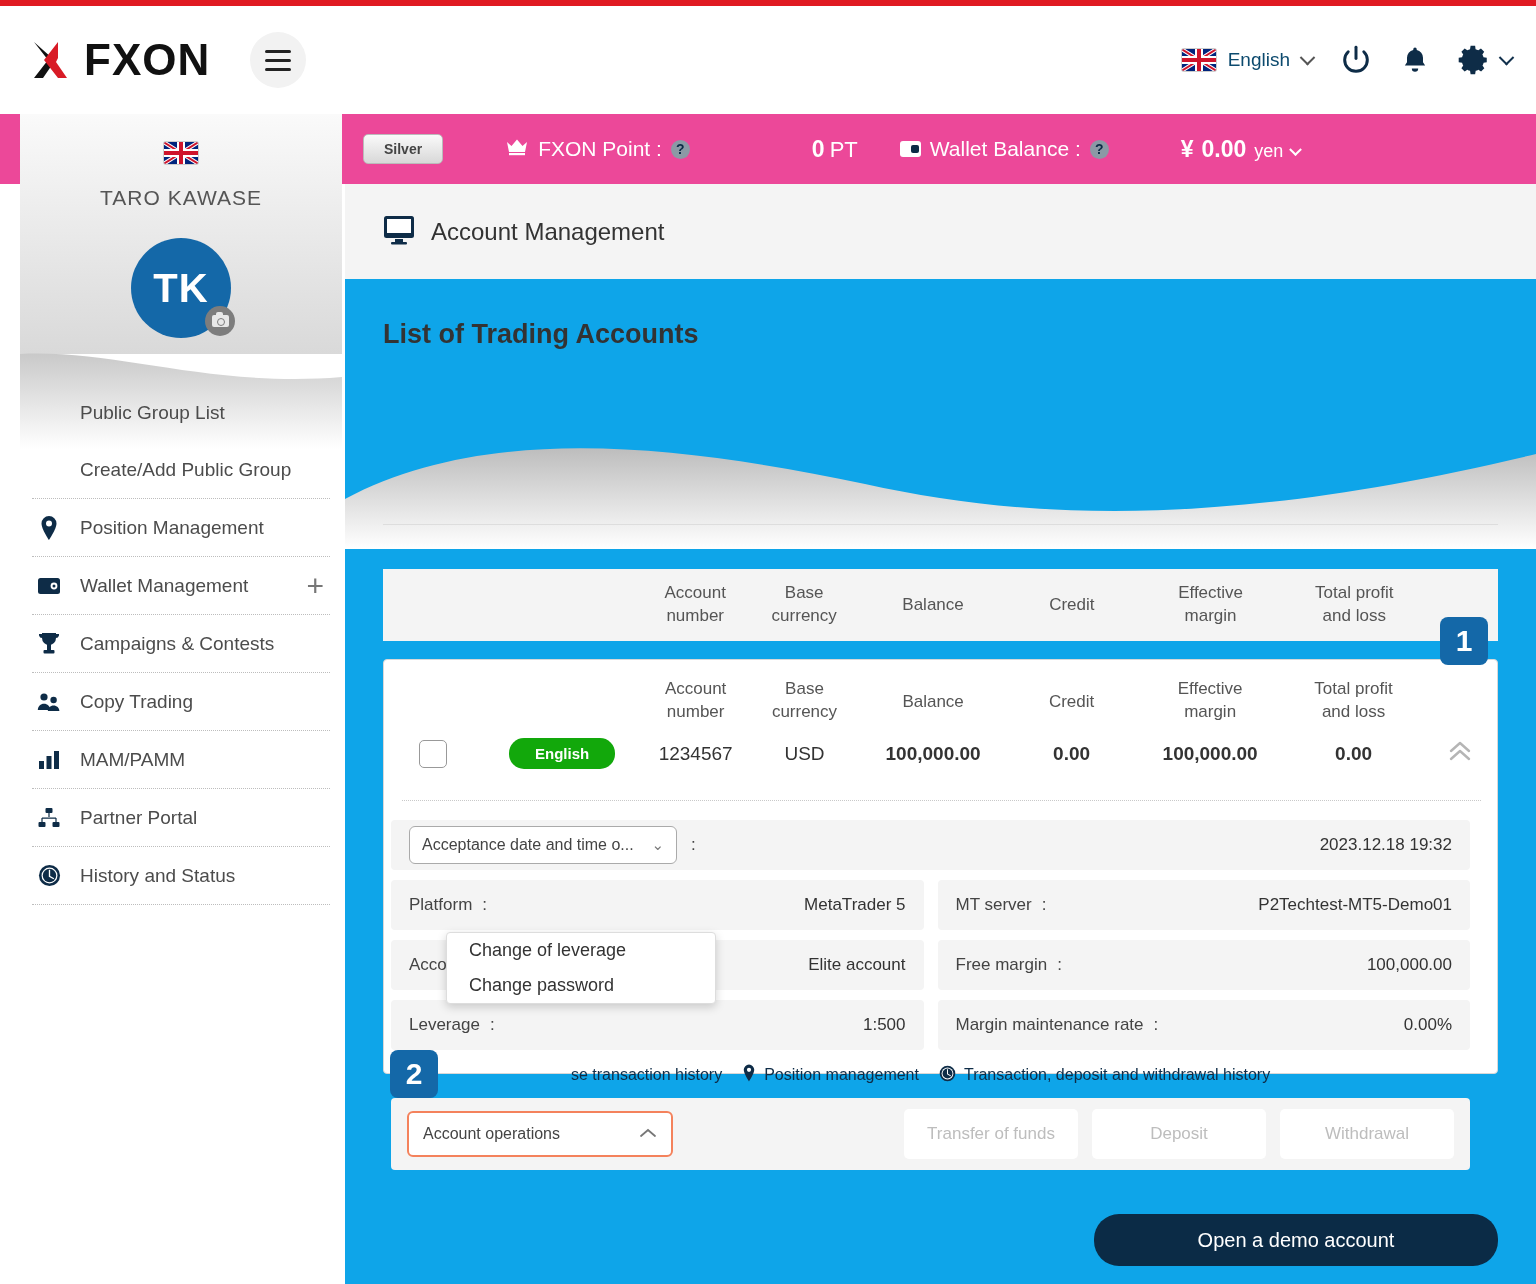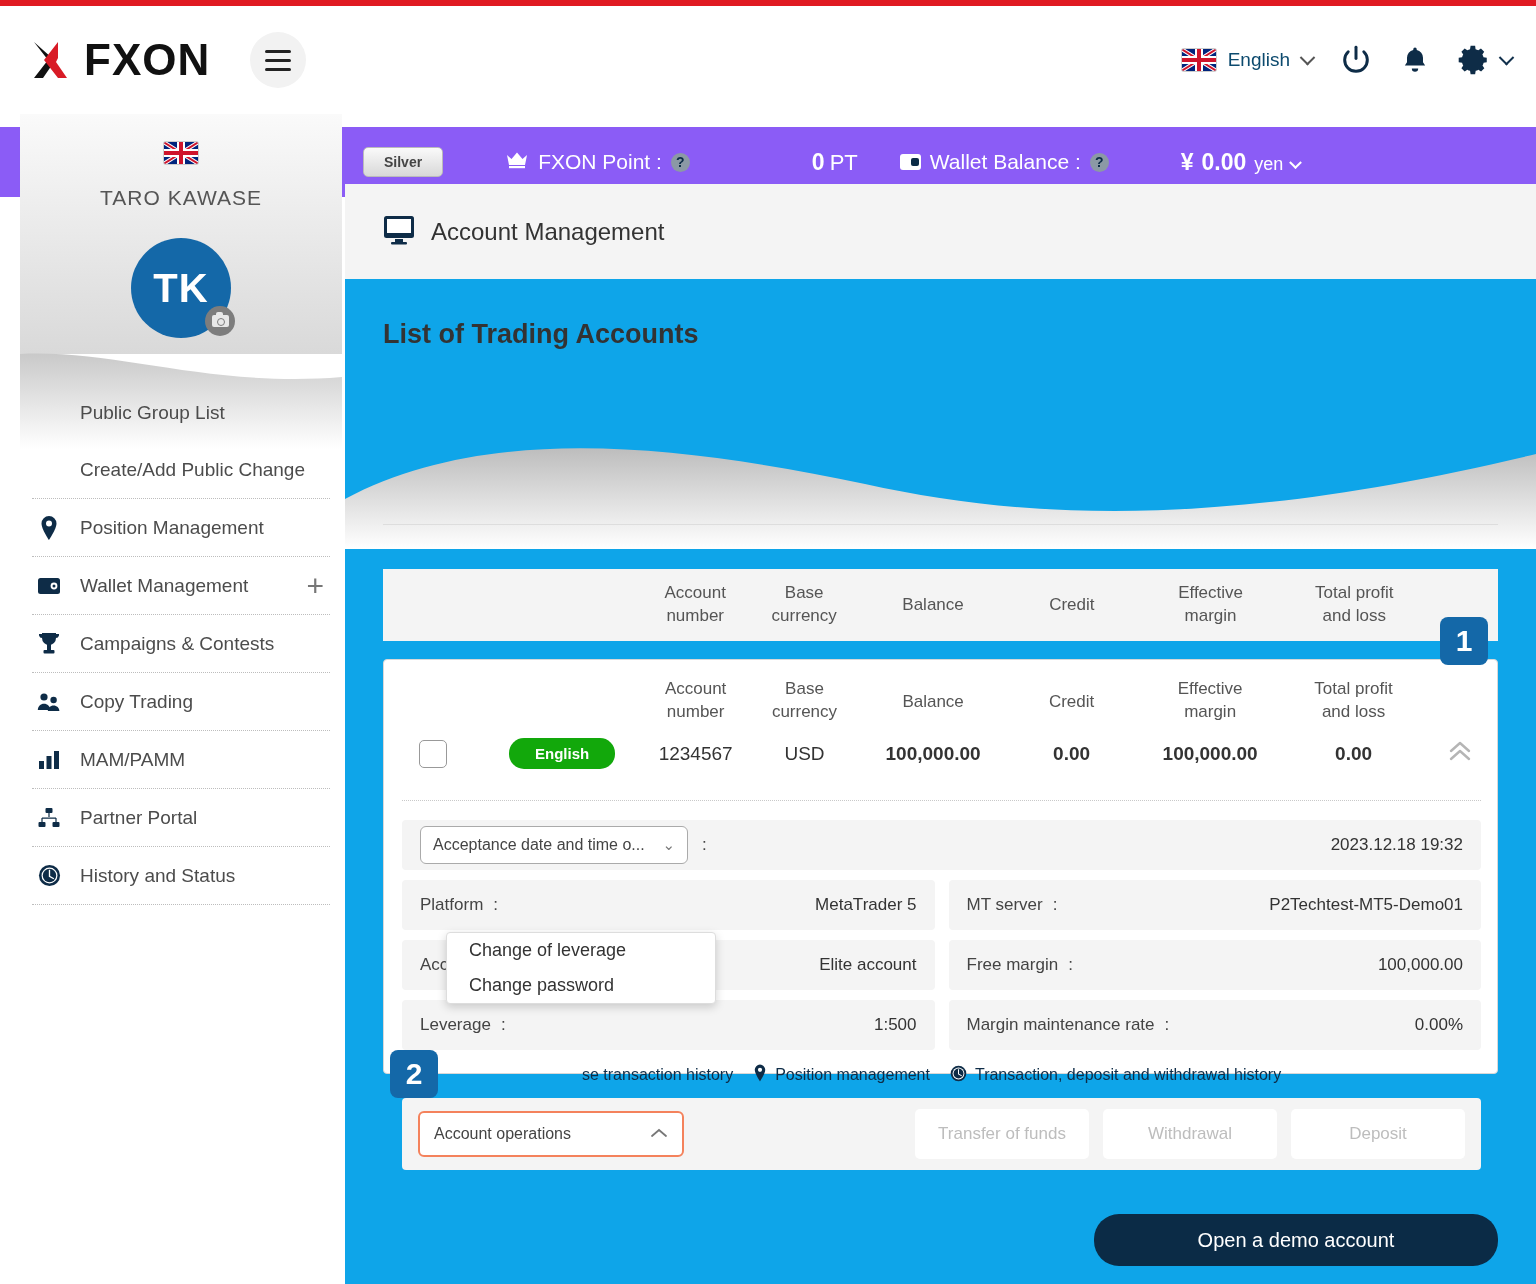--- a/index.html
+++ b/index.html
@@ -38,21 +38,21 @@
   .flag .cross-r-h { position:absolute; left:0; top:9px; width:34px; height:4px; background:#cf142b; }
   .flag .cross-r-v { position:absolute; left:15px; top:0; width:4px; height:22px; background:#cf142b; }
 
   .lang-label { font-size:19px; color:#0c4a6e; }
   .chev { display:inline-block; width:11px; height:11px; border-right:2.4px solid #12314d;
           border-bottom:2.4px solid #12314d; transform:rotate(45deg) translate(-2px,-2px); }
   .chev.gray { border-color:#555; }
   .icon-btn { color:#0E2C47; display:flex; align-items:center; }
 
   
-  .darkbar { position:absolute; top:114px; left:0; width:1536px; height:70px; background:#8b5cf6;margin-top:13px; }
+  .darkbar { position:absolute; top:114px; left:0; width:1536px; height:70px; background:#ec4899; }
   .darkbar-inner { position:absolute; left:345px; top:0; right:0; height:70px; display:flex;
                    align-items:center; color:#fff; font-size:21px; }
   .silver-badge { margin-left:18px; background:linear-gradient(#fafafa,#d8d8d8); color:#444;
                   font-size:14px; font-weight:700; padding:6px 20px; border-radius:5px; border:1px solid #bbb; }
   .dk-item { display:flex; align-items:center; gap:9px; }
   .qmark { display:inline-flex; align-items:center; justify-content:center; width:19px; height:19px;
            border-radius:50%; background:#8b99a5; color:#0B2B46; font-size:14px; font-weight:700; }
   .pt-val { font-size:23px; font-weight:700; }
   .pt-unit { font-size:22px; font-weight:400; margin-left:5px; }
   .wallet-ico { width:21px; height:16px; background:#fff; border-radius:3px; position:relative; }
@@ -115,21 +115,21 @@
   .acct-row { position:absolute; top:78px; left:0; width:100%; display:flex; align-items:center; }
   .checkbox { width:28px; height:28px; border:1.6px solid #999; border-radius:5px; background:#fff; margin:0 auto; }
   .status-pill { display:inline-block; background:#12A80B; color:#fff; font-size:15px; font-weight:700;
                  padding:7px 26px; border-radius:15px; }
   .val { font-size:19px; color:#333; text-align:center; }
   .val.b { font-weight:700; }
   .chev-up2 { color:#b5b5b5; font-size:22px; text-align:center; }
 
   .row-sep { position:absolute; top:140px; left:18px; width:1079px; border-top:1.5px dotted #c9c9c9; }
 
-  .detail { position:absolute; top:160px; left:18px; width:1079px; }
+  .detail { position:absolute; top:160px; left:7px; width:1079px; }
   .dline { display:flex; gap:14px; margin-bottom:10px; }
   .dbox { background:#F4F4F4; border-radius:4px; height:50px; display:flex; align-items:center;
           padding:0 18px; font-size:17px; color:#444; }
   .dbox .lbl { color:#444; }
   .dbox .rv { margin-left:auto; color:#333; }
   .dbox.full { width:100%; }
   .dbox.half { width:50%; }
   .sel { width:268px; height:38px; border:1px solid #aaa; border-radius:6px; background:#fff;
          display:flex; align-items:center; padding:0 12px; font-size:16px; color:#444; }
   .sel .cv { margin-left:auto; color:#777; font-size:15px; }
@@ -286,21 +286,21 @@
     </svg>
 
     <div class="nav">
       <div class="nav-row">
         <div class="nav-item sub">
             <span>Public Group List</span>
           </div>
       </div>
       <div class="nav-row">
         <div class="nav-item sub">
-            <span>Create/Add Public Change</span>
+            <span>Create/Add Public Group</span>
           </div>
       </div>
       <div class="divider"></div>
 
       <div class="nav-row">
         <div class="nav-item">
           <span class="nav-ico">
             <svg width="20" height="24" viewBox="0 0 20 24" fill="#0E2C47">
                 <path d="M10 0a7.5 7.5 0 0 0-7.5 7.5C2.5 13 10 24 10 24s7.5-11 7.5-16.5A7.5 7.5 0 0 0 10 0zm0 10.4a3 3 0 1 1 0-6 3 3 0 0 1 0 6z"></path>
               </svg>
@@ -582,22 +582,22 @@
             <div class="acc-op">
               <span>Account operations</span>
               <span class="cv">
                 <svg width="18" height="12" viewBox="0 0 18 12" fill="none" stroke="#777" stroke-width="1.8" stroke-linecap="round">
                     <path d="M2 9 L9 3 L16 9"></path>
                   </svg>
               </span>
             </div>
             <div style="margin-left:auto; display:flex; gap:14px;">
               <div class="ghost-btn">Transfer of funds</div>
+              <div class="ghost-btn">Deposit</div>
               <div class="ghost-btn">Withdrawal</div>
-              <div class="ghost-btn">Deposit</div>
             </div>
           </div>
         </div>
       </div>
 
       <div class="demo-btn">Open a demo account</div>
     </div>
   </div>
 
   <div class="dropmenu">

